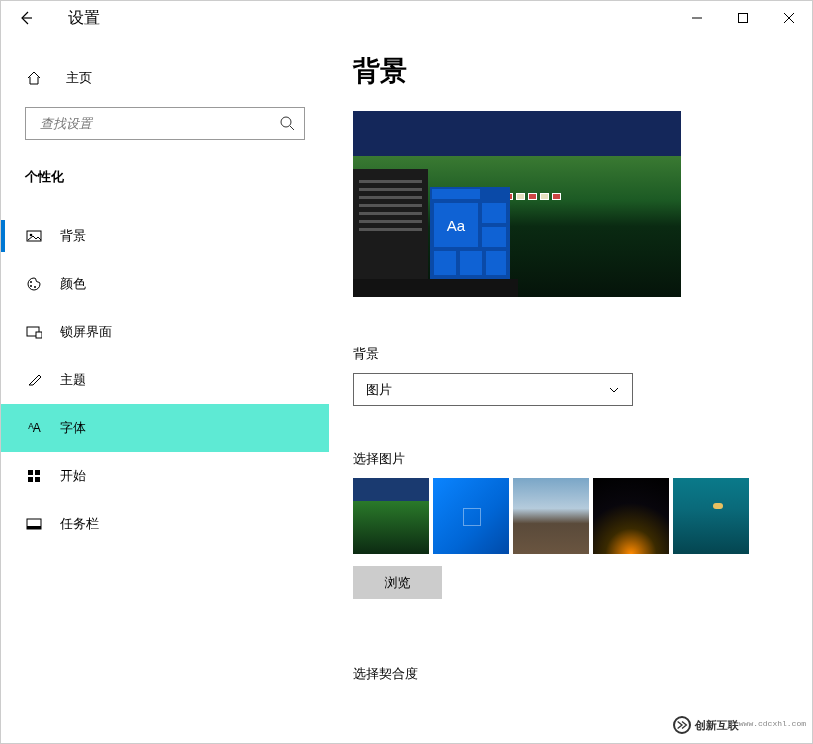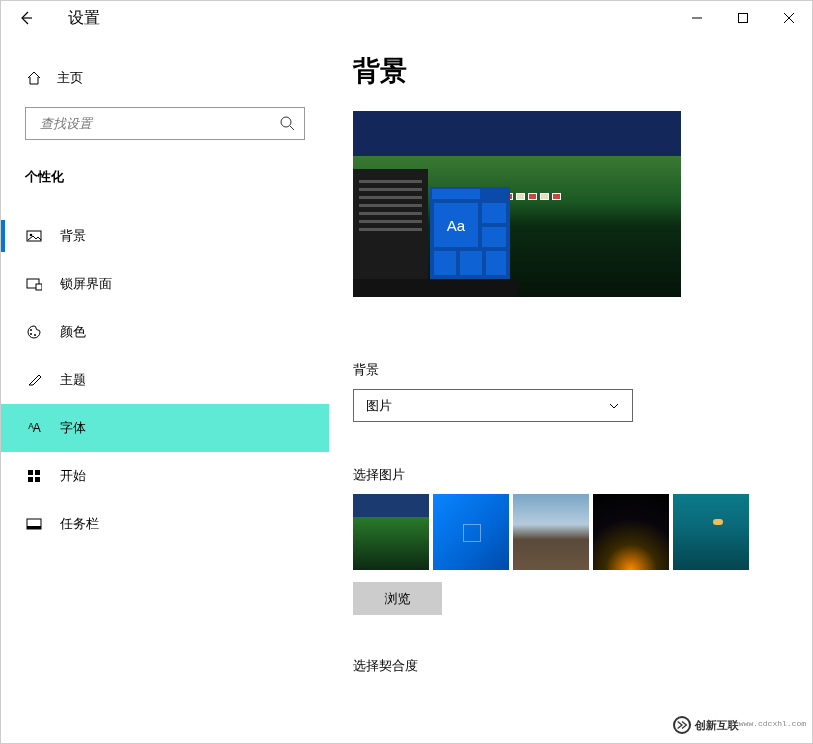--- a/index.html
+++ b/index.html
@@ -40,21 +40,21 @@
     height: calc(100% - 34px);
   }
   .sidebar {
     width: 328px;
     padding-top: 22px;
     background: #fff;
   }
   .sb-home {
     display: flex; align-items: center;
     padding: 12px 0 12px 25px;
-    gap: 15px;
+    gap: 24px;
     cursor: pointer;
   }
   .sb-home .icon { width: 16px; height: 16px; display:flex;align-items:center;justify-content:center;}
   .search-wrap {
     margin: 8px 24px 0 24px;
     position: relative;
   }
   .search-input {
     width: 100%;
     height: 33px;
@@ -93,21 +93,21 @@
   }
   .page-title {
     font-size: 27px;
     font-weight: 600;
     margin-bottom: 22px;
   }
   .preview {
     width: 328px; height: 186px;
     position: relative;
     overflow: hidden;
-    margin-bottom: 64px;
+    margin-bottom: 48px;
   }
   .preview-bg {
     position:absolute; inset:0;
     background: linear-gradient(#0a2a55 0%, #0a2a55 25%, #2f7a2a 25%, #1a6e25 50%, #113a1a 65%, #03110a 100%);
   }
   .preview-sky { position:absolute; top:0;left:0;right:0;height:26%; background:#15214e;}
   .preview-mount { position:absolute; top:15%; left:0; right:0; height:32%; background:linear-gradient(180deg,#214a8a,#2b6a3a);}
   .preview-houses { position:absolute; top:44%; left:46%; display:flex; gap:3px;}
   .preview-houses div{ width:9px;height:7px;background:#c44; border:1px solid #fff; }
   .preview-taskbar { position:absolute; left:0; bottom:0; width:165px; height:18px; background:#121212;}
@@ -138,21 +138,21 @@
   .thumb.t3 { background: linear-gradient(#7aa6c7 0%,#b5cbdc 40%,#5a4a3a 60%,#6a5540 100%); position:relative;}
   .thumb.t4 { background: radial-gradient(circle at 50% 100%, #ff8a00 0%, #3a2a00 30%, #08060c 60%, #000 100%);}
   .thumb.t5 { background: linear-gradient(#0a7a8a 0%, #0a6a7a 40%, #044550 100%); position:relative;}
   .thumb.t5::after{content:"";position:absolute;left:40px;top:25px;width:10px;height:6px;background:#e8c060;border-radius:3px;}
   .browse-btn {
     width: 89px; height: 33px;
     background: #ccc;
     border: none;
     font-size: 13px;
     cursor: pointer;
-    margin-bottom: 42px;
+    margin-bottom: 66px;
   }
   .section2 .combo { margin-bottom: 44px; }
   .watermark {
     position: absolute;
     right: 0; bottom: 6px;
     display: flex; align-items: center; gap: 4px;
     font-size: 10px; color: #555;
     background: rgba(255,255,255,.75);
     padding: 3px 6px;
   }
@@ -223,37 +223,37 @@
               <circle cx="5" cy="7" r="1.3" fill="#000"></circle>
               <path d="M2 12 L7 8 L10 11 L12 9 L15 12" stroke="#000" fill="none"></path>
             </svg>
         </span>
         <span>背景</span>
       </div>
 
       <div class="sb-item">
         <span class="icon">
           <svg width="16" height="16" viewBox="0 0 16 16">
-              <rect x="1" y="3" width="12" height="9" stroke="#000" fill="none"></rect>
-              <rect x="10" y="8" width="6" height="6" fill="#fff" stroke="#000"></rect>
-            </svg>
-        </span>
-        <span>锁屏界面</span>
-      </div>
-
-      <div class="sb-item">
-        <span class="icon">
-          <svg width="16" height="16" viewBox="0 0 16 16">
               <path d="M8 2 A6 6 0 1 0 14 8 Q14 6 12 6 Q10 6 10 4 Q10 2 8 2 Z" stroke="#000" fill="none"></path>
               <circle cx="5" cy="6" r="1" fill="#000"></circle>
               <circle cx="5" cy="10" r="1" fill="#000"></circle>
               <circle cx="9" cy="11" r="1" fill="#000"></circle>
             </svg>
         </span>
         <span>颜色</span>
+      </div>
+
+      <div class="sb-item">
+        <span class="icon">
+          <svg width="16" height="16" viewBox="0 0 16 16">
+              <rect x="1" y="3" width="12" height="9" stroke="#000" fill="none"></rect>
+              <rect x="10" y="8" width="6" height="6" fill="#fff" stroke="#000"></rect>
+            </svg>
+        </span>
+        <span>锁屏界面</span>
       </div>
 
       <div class="sb-item">
         <span class="icon">
           <svg width="16" height="16" viewBox="0 0 16 16">
               <path d="M3 13 L5 11 L13 3 L15 5 L7 13 L3 13 Z" stroke="#000" fill="none"></path>
             </svg>
         </span>
         <span>主题</span>
       </div>

